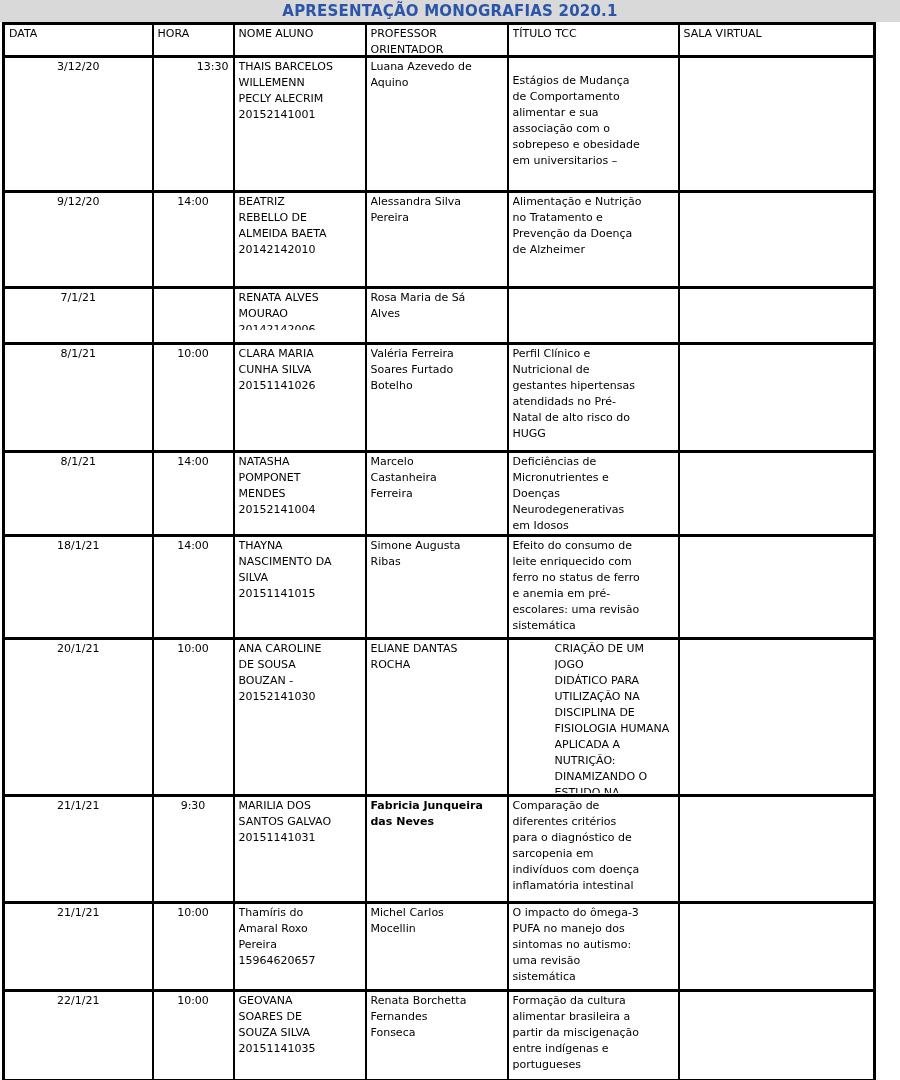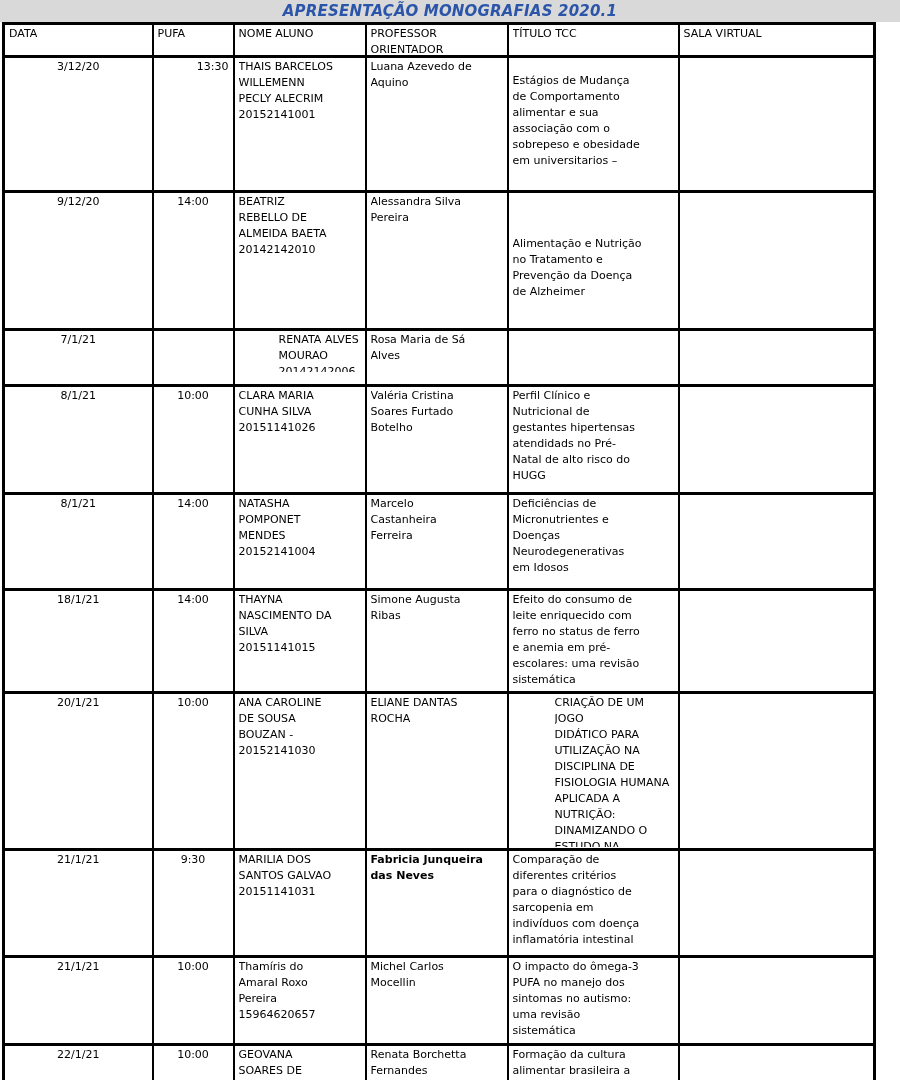--- a/index.html
+++ b/index.html
@@ -10,21 +10,21 @@
   *{box-sizing:border-box;}
   html,body{margin:0;padding:0;background:#ffffff;}
   body{
     width:900px;height:1080px;overflow:hidden;
     font-family:"DejaVu Sans","Liberation Sans",sans-serif;
     color:#000;
   }
   .title-bar{
     width:900px;height:22px;
     background:var(--title-bg);
-    display:flex;align-items:center;justify-content:center;font-style:italic;
+    display:flex;align-items:center;justify-content:center;
   }
   .title-bar span{
     font-size:15px;font-weight:bold;color:var(--title-text);
     letter-spacing:.2px;white-space:nowrap;
   }
   table.sched{
     border-collapse:collapse;table-layout:fixed;
     width:871px;margin-left:2px;
     border:3px solid var(--border);
   }
@@ -57,21 +57,21 @@
       <col style="width: 142px;">
       <col style="width: 171px;">
       <col style="width: 196px;">
     </colgroup>
   <thead>
       <tr>
         <th class="c-data">
           <div class="cc hd">DATA</div>
         </th>
         <th class="c-hora">
-          <div class="cc hd">PUFA</div>
+          <div class="cc hd">HORA</div>
         </th>
         <th class="c-aluno">
           <div class="cc hd">NOME ALUNO</div>
         </th>
         <th class="c-professor">
           <div class="cc hd">PROFESSOR ORIENTADOR</div>
         </th>
         <th class="c-titulo">
           <div class="cc hd">TÍTULO TCC</div>
         </th>
@@ -120,38 +120,38 @@
         <td class="c-aluno">
           <div class="cc" style="height: 91px;"><div class="cc">BEATRIZ
 REBELLO DE
 ALMEIDA BAETA</div><div class="aluno-id">20142142010</div></div>
         </td>
         <td class="c-professor">
           <div class="cc" style="height: 91px;">Alessandra Silva
 Pereira</div>
         </td>
         <td class="c-titulo">
-          <div class="cc" style="height: 91px; margin-top: 42px;">Alimentação e Nutrição
+          <div class="cc" style="height: 91px;">Alimentação e Nutrição
 no Tratamento e
 Prevenção da Doença
 de Alzheimer</div>
         </td>
         <td class="c-sala">
           <div class="cc" style="height: 91px;"></div>
         </td>
       </tr>
       <tr>
         <td class="c-data">
           <div class="cc" style="height: 51px;">7/1/21</div>
         </td>
         <td class="c-hora">
           <div class="cc" style="height: 51px;"></div>
         </td>
         <td class="c-aluno">
-          <div class="cc" style="height: 40px; margin-left: 40px;"><div class="cc">RENATA ALVES
+          <div class="cc" style="height: 40px;"><div class="cc">RENATA ALVES
 MOURAO</div><div class="aluno-id">20142142006</div></div>
         </td>
         <td class="c-professor">
           <div class="cc" style="height: 51px;">Rosa Maria de Sá
 Alves</div>
         </td>
         <td class="c-titulo">
           <div class="cc" style="height: 51px;"></div>
         </td>
         <td class="c-sala">
@@ -163,21 +163,21 @@
           <div class="cc" style="height: 103px;">8/1/21</div>
         </td>
         <td class="c-hora">
           <div class="cc" style="height: 103px;">10:00</div>
         </td>
         <td class="c-aluno">
           <div class="cc" style="height: 103px;"><div class="cc">CLARA MARIA
 CUNHA SILVA</div><div class="aluno-id">20151141026</div></div>
         </td>
         <td class="c-professor">
-          <div class="cc" style="height: 103px;">Valéria Cristina
+          <div class="cc" style="height: 103px;">Valéria Ferreira
 Soares Furtado
 Botelho</div>
         </td>
         <td class="c-titulo">
           <div class="cc" style="height: 103px;">Perfil Clínico e
 Nutricional de
 gestantes hipertensas
 atendidads no Pré-
 Natal de alto risco do
 HUGG</div>
@@ -197,21 +197,21 @@
           <div class="cc" style="height: 73px;"><div class="cc">NATASHA
 POMPONET
 MENDES</div><div class="aluno-id">20152141004</div></div>
         </td>
         <td class="c-professor">
           <div class="cc" style="height: 73px;">Marcelo
 Castanheira
 Ferreira</div>
         </td>
         <td class="c-titulo">
-          <div class="cc" style="height: 91px;">Deficiências de
+          <div class="cc" style="height: 79px;">Deficiências de
 Micronutrientes e
 Doenças
 Neurodegenerativas
 em Idosos</div>
         </td>
         <td class="c-sala">
           <div class="cc" style="height: 73px;"></div>
         </td>
       </tr>
       <tr>

